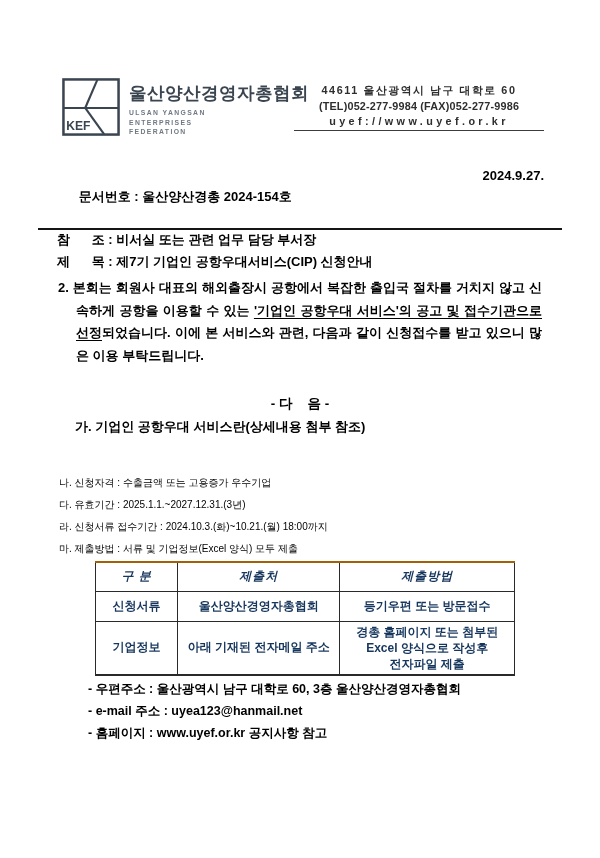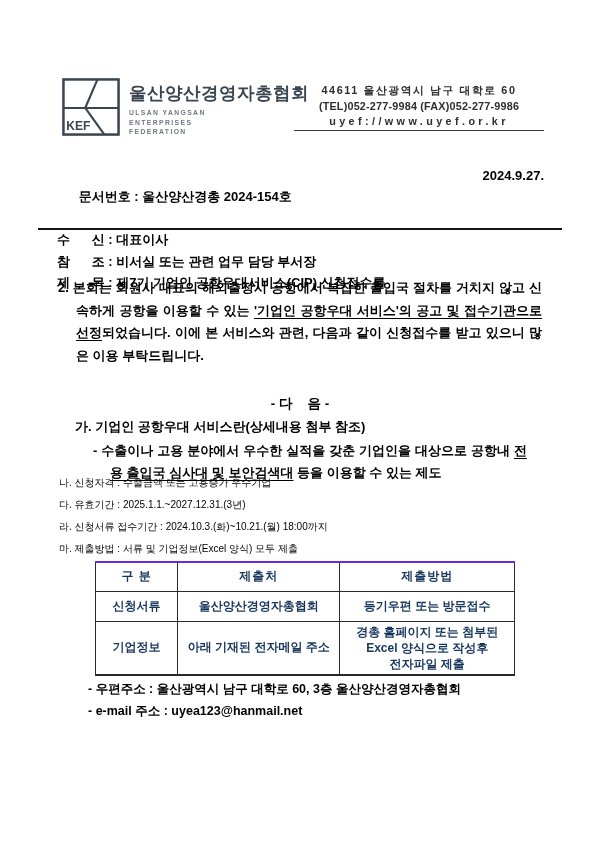--- a/index.html
+++ b/index.html
@@ -44,22 +44,22 @@
             font-weight:bold; line-height:22px; text-align:justify;
             padding-left:17px; text-indent:-17px; }
   .item { position:absolute; left:59px; font-size:10px; font-weight:normal; }
   .item-na { top:476px; } .item-da { top:498px; }
   .item-ra { top:520px; } .item-ma { top:542px; }
   
   .tbl { position:absolute; left:95px; top:561px; width:420px;
          border-collapse:collapse; font-size:12px; font-weight:bold;
          text-align:center; }
   .tbl th, .tbl td { border:1px solid #2a2a2a; padding:2px 4px; }
-  .tbl th { border-top:2px solid #6d28d9; border-bottom:1.5px solid #2a2a2a;
-            height:29px; letter-spacing:1px; }
+  .tbl th { border-top:2px solid #a16207; border-bottom:1.5px solid #2a2a2a;
+            height:29px; letter-spacing:1px;font-style:italic; }
   .tbl .r1 td { height:30px; }
   .tbl .r2 td { height:53px; border-bottom:2px solid #2a2a2a; }
   .c1 { width:80px; } .c2 { width:158px; } .c3 { width:170px; }
   .multiline { white-space:pre-line; line-height:16px; }
   
   .contacts { position:absolute; left:88px; top:678px; font-size:12.5px;
               font-weight:bold; line-height:22.2px; }
 </style>
 </head>
 <body>
@@ -87,34 +87,32 @@
     <div class="addr-l1">44611 울산광역시 남구 대학로 60</div>
     <div class="addr-l2">(TEL)052-277-9984 (FAX)052-277-9986</div>
     <div class="addr-l3">uyef://www.uyef.or.kr</div>
   </div>
 
   <div class="doc-info">
     <div class="doc-row">
       <span class="doc-date">2024.9.27.</span>
       <span>문서번호 : 울산양산경총 2024-154호</span>
     </div>
-    <div class="doc-row">수      신 : 대표이사</div>
     <div class="doc-row">참      조 : 비서실 또는 관련 업무 담당 부서장</div>
-    <div class="doc-row">제      목 : 제7기 기업인 공항우대서비스(CIP) 신청접수를</div>
+    <div class="doc-row">제      목 : 제7기 기업인 공항우대서비스(CIP) 신청안내</div>
   </div>
 
   <div class="rule"></div>
 
 
   <div class="para2"><span>2. 본회는 회원사 대표의 해외출장시 공항에서 복잡한 출입국 절차를 거치지 않고 신속하게 공항을 이용할 수 있는 </span><span class="u">'기업인 공항우대 서비스'의 공고 및 접수기관으로 선정</span><span>되었습니다. 이에 본 서비스와 관련, 다음과 같이 신청접수를 받고 있으니 많은 이용 부탁드립니다.</span></div>
 
   <div class="daum">- 다    음 -</div>
 
   <div class="ga-title">가. 기업인 공항우대 서비스란(상세내용 첨부 참조)</div>
-  <div class="ga-sub"><span>- 수출이나 고용 분야에서 우수한 실적을 갖춘 기업인을 대상으로 공항내 </span><span class="u">전용 출입국 심사대 및 보안검색대</span><span> 등을 이용할 수 있는 제도</span></div>
 
   <div class="item item-na">나. 신청자격 : 수출금액 또는 고용증가 우수기업</div>
   <div class="item item-da">다. 유효기간 : 2025.1.1.~2027.12.31.(3년)</div>
   <div class="item item-ra">라. 신청서류 접수기간 : 2024.10.3.(화)~10.21.(월) 18:00까지</div>
   <div class="item item-ma">마. 제출방법 : 서류 및 기업정보(Excel 양식) 모두 제출</div>
 
   <table class="tbl" style="color:#17365d;">
     <thead>
       <tr>
         <th class="c1">구  분</th>
@@ -134,15 +132,16 @@
         <td class="multiline">경총 홈페이지 또는 첨부된
 Excel 양식으로 작성후
 전자파일 제출</td>
       </tr>
     </tbody>
   </table>
 
   <div class="contacts">
     <div>- 우편주소 : 울산광역시 남구 대학로 60, 3층 울산양산경영자총협회</div>
     <div>- e-mail 주소 : uyea123@hanmail.net</div>
+    <div>- 홈페이지 : www.uyef.or.kr 공지사항 참고</div>
   </div>
 
 </div>
 
 </body></html>

